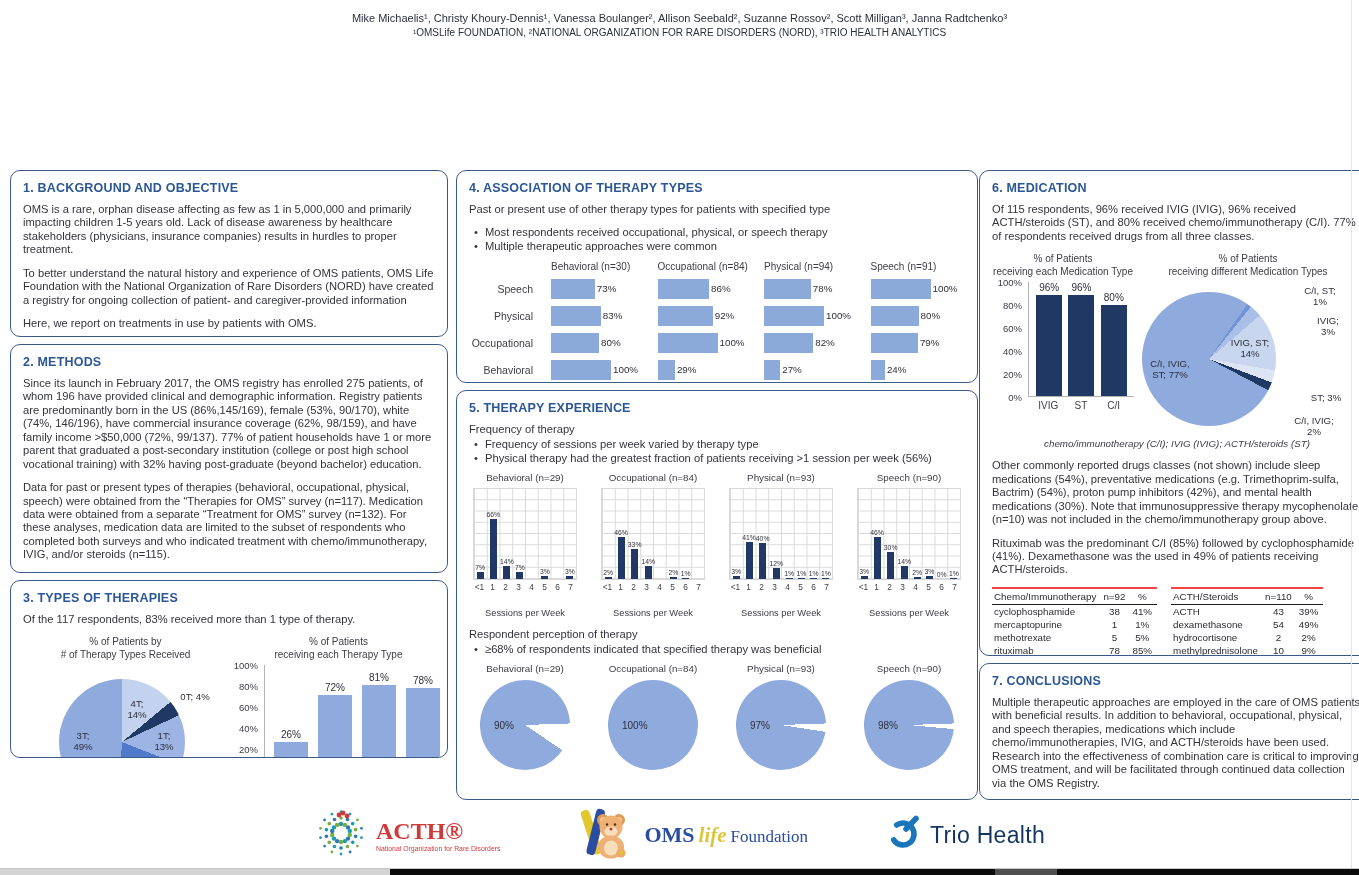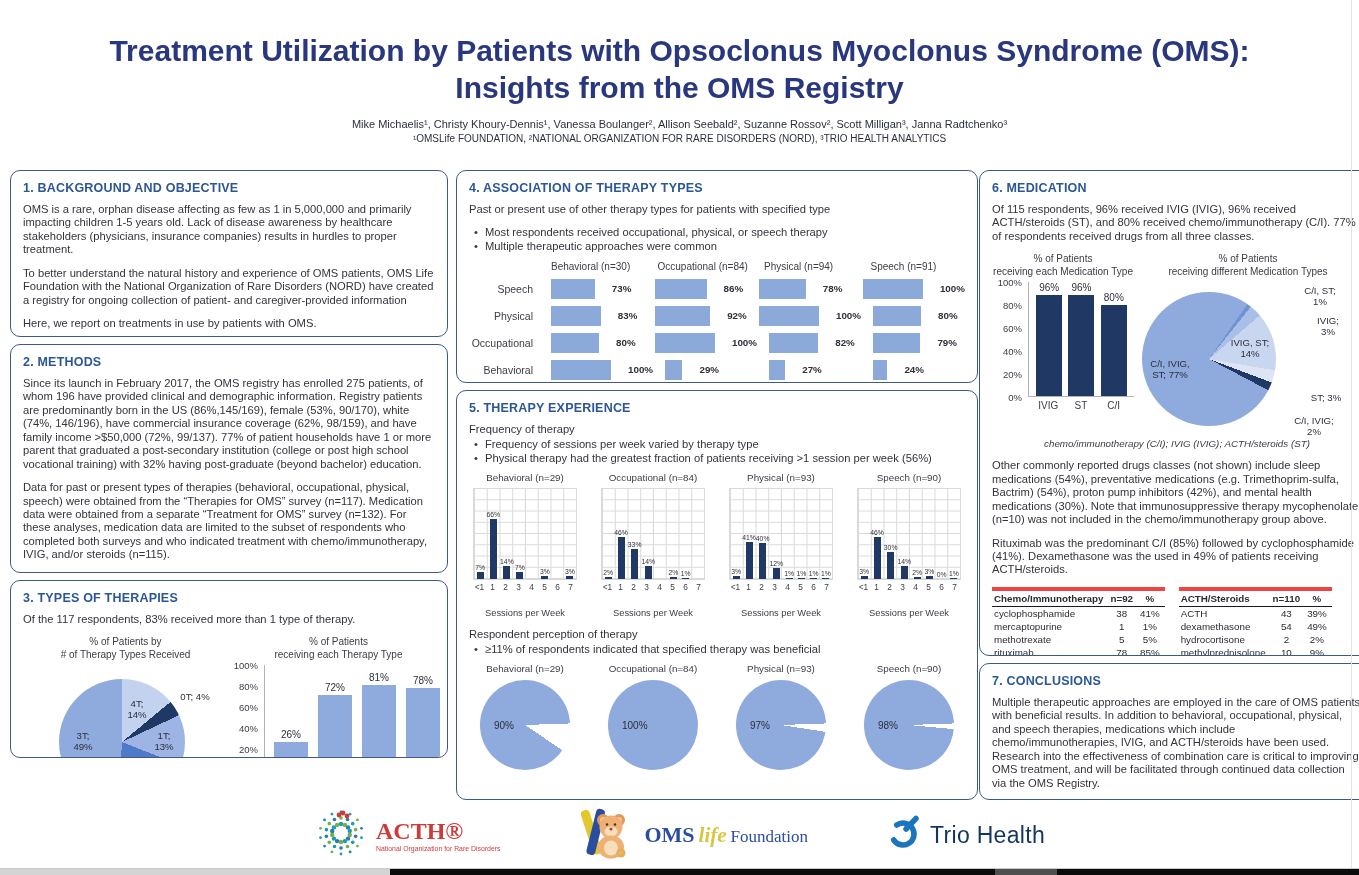--- a/index.html
+++ b/index.html
@@ -44,21 +44,21 @@
   .types-row { display:flex; margin-top:4px; }
   #c-types-pie { width:212px; }
   #c-types-bar { flex:1; }
 
   
   .assoc-row { display:grid; grid-template-columns:70px repeat(4,1fr); gap:0 12px; align-items:center; margin-top:7px; }
   .assoc-title { font-size:10px; color:#3c3c46; }
   .assoc-lab { font-size:10.5px; color:#3c3c46; text-align:right; padding-right:6px; }
   .assoc-cell { display:flex; align-items:center; }
   .assoc-bar { height:20px; }
-  .assoc-val { font-size:9.8px; color:#2f2f3a; margin-left:17px; white-space:nowrap;font-weight:bold; }
+  .assoc-val { font-size:9.8px; color:#2f2f3a; margin-left:2px; white-space:nowrap; }
 
   
   .freq-row { display:flex; justify-content:space-between; margin-top:6px; }
   .freq-block { width:112px; }
   .freq-title { font-size:9.8px; color:#3c3c46; text-align:center; margin-bottom:5px; }
   .freq-grid { height:92px; margin:0 4px; border:1px solid #d9d9d9;
     background-image:linear-gradient(to right,#d9d9d9 1px,transparent 1px),linear-gradient(to top,#d9d9d9 1px,transparent 1px);
     background-size:12.5% 100%,100% 12.5%; display:flex; align-items:flex-end; }
   .freq-slot { flex:1; height:100%; display:flex; flex-direction:column; justify-content:flex-end; align-items:center; }
   .freq-val { font-size:6.8px; color:#2f2f3a; white-space:nowrap; margin-bottom:1px; }
@@ -74,21 +74,21 @@
   .perc-pie { position:relative; width:90px; height:90px; border-radius:50%; margin:0 auto; }
   .perc-val { position:absolute; left:14px; top:50%; transform:translateY(-50%); font-size:10px; color:#2d2d3c; }
 
   
   .med-chart-row { display:flex; margin:2px 0 0 0; }
   #c-med-bar { width:146px; }
   #c-med-pie { flex:1; }
   .med-caption { font-style:italic; font-size:9.8px; color:#3c3c46; text-align:center; margin:4px 0 10px 0; }
   .med-tables { display:flex; gap:14px; margin-top:2px; }
   .med-table { border-collapse:collapse; font-size:9.8px; color:#2b2b33; }
-  .med-table th { border-top:4px solid #ef4444; border-bottom:1.5px solid #1a1a22; font-weight:bold; text-align:left; padding:2px 5px 2px 2px; white-space:nowrap; }
+  .med-table th { border-top:2px solid #ef4444; border-bottom:1.5px solid #1a1a22; font-weight:normal; text-align:left; padding:2px 5px 2px 2px; white-space:nowrap; }
   .med-table td { padding:1px 5px 1px 2px; white-space:nowrap; }
   .med-table th:nth-child(2),.med-table td:nth-child(2),
   .med-table th:nth-child(3),.med-table td:nth-child(3) { text-align:center; }
 
   
   .footer { position:absolute; left:0; top:806px; width:1359px; display:flex; justify-content:center; align-items:center; gap:78px; }
   .logo { display:flex; align-items:center; gap:8px; }
   .nord-text-name { font-family:"Liberation Serif", serif; font-weight:bold; font-size:24px; color:#cf3a3a; line-height:1; }
   .nord-text-tag { font-size:6.9px; color:#cf3a3a; margin-top:2px; }
   .oms-text { font-family:"Liberation Serif", serif; display:flex; align-items:baseline; gap:4px; }
@@ -102,24 +102,20 @@
   .bottom-bar { position:absolute; left:0; top:868px; width:1359px; height:7px; border-top:1px solid #c9c9c9; }
   .bb-light { position:absolute; left:0; top:0; width:390px; height:7px; background:#d4d4d4; }
   .bb-dark { position:absolute; left:390px; top:0; width:969px; height:7px; background:#0b0b0b; }
   .bb-thumb { position:absolute; left:995px; top:0; width:62px; height:7px; background:#4f4f4f; }
 </style>
 </head>
 <body>
 
 <div class="poster">
 
-  <div class="title">
-    <div>Treatment Utilization by Patients with Opsoclonus Myoclonus Syndrome (OMS):</div>
-    <div>Insights from the OMS Registry</div>
-  </div>
   <div class="authors">Mike Michaelis¹, Christy Khoury-Dennis¹, Vanessa Boulanger², Allison Seebald², Suzanne Rossov², Scott Milligan³, Janna Radtchenko³</div>
   <div class="affils">¹OMSLife FOUNDATION, ²NATIONAL ORGANIZATION FOR RARE DISORDERS (NORD), ³TRIO HEALTH ANALYTICS</div>
 
   <div class="col col1">
     <section class="box" style="height:167px">
       <h2>1. BACKGROUND AND OBJECTIVE</h2>
       <p>OMS is a rare, orphan disease affecting as few as 1 in 5,000,000 and primarily impacting children 1-5 years old. Lack of disease awareness by healthcare stakeholders (physicians, insurance companies) results in hurdles to proper treatment.</p>
       <p>To better understand the natural history and experience of OMS patients, OMS Life Foundation with the National Organization of Rare Disorders (NORD) have created a registry for ongoing collection of patient- and caregiver-provided information</p>
       <p>Here, we report on treatments in use by patients with OMS.</p>
     </section>
@@ -475,21 +471,21 @@
               <div class="freq-xlab">4</div>
               <div class="freq-xlab">5</div>
               <div class="freq-xlab">6</div>
               <div class="freq-xlab">7</div>
             </div>
             <div class="freq-xtitle">Sessions per Week</div>
           </div>
         </div>
       <p style="margin:10px 0 2px 0">Respondent perception of therapy</p>
       <ul class="bullets">
-        <li>≥11% of respondents indicated that specified therapy was beneficial</li>
+        <li>≥68% of respondents indicated that specified therapy was beneficial</li>
       </ul>
       <div id="c-perception" class="perc-row">
           <div class="perc-block">
             <div class="perc-title">Behavioral (n=29)</div>
             <div class="perc-pie" style="background: conic-gradient(from 88deg, rgb(255, 255, 255) 0%, rgb(255, 255, 255) 10%, rgb(143, 170, 220) 10%, rgb(143, 170, 220) 100%);">
               <div class="perc-val">90%</div>
             </div>
           </div>
           <div class="perc-block">
             <div class="perc-title">Occupational (n=84)</div>

